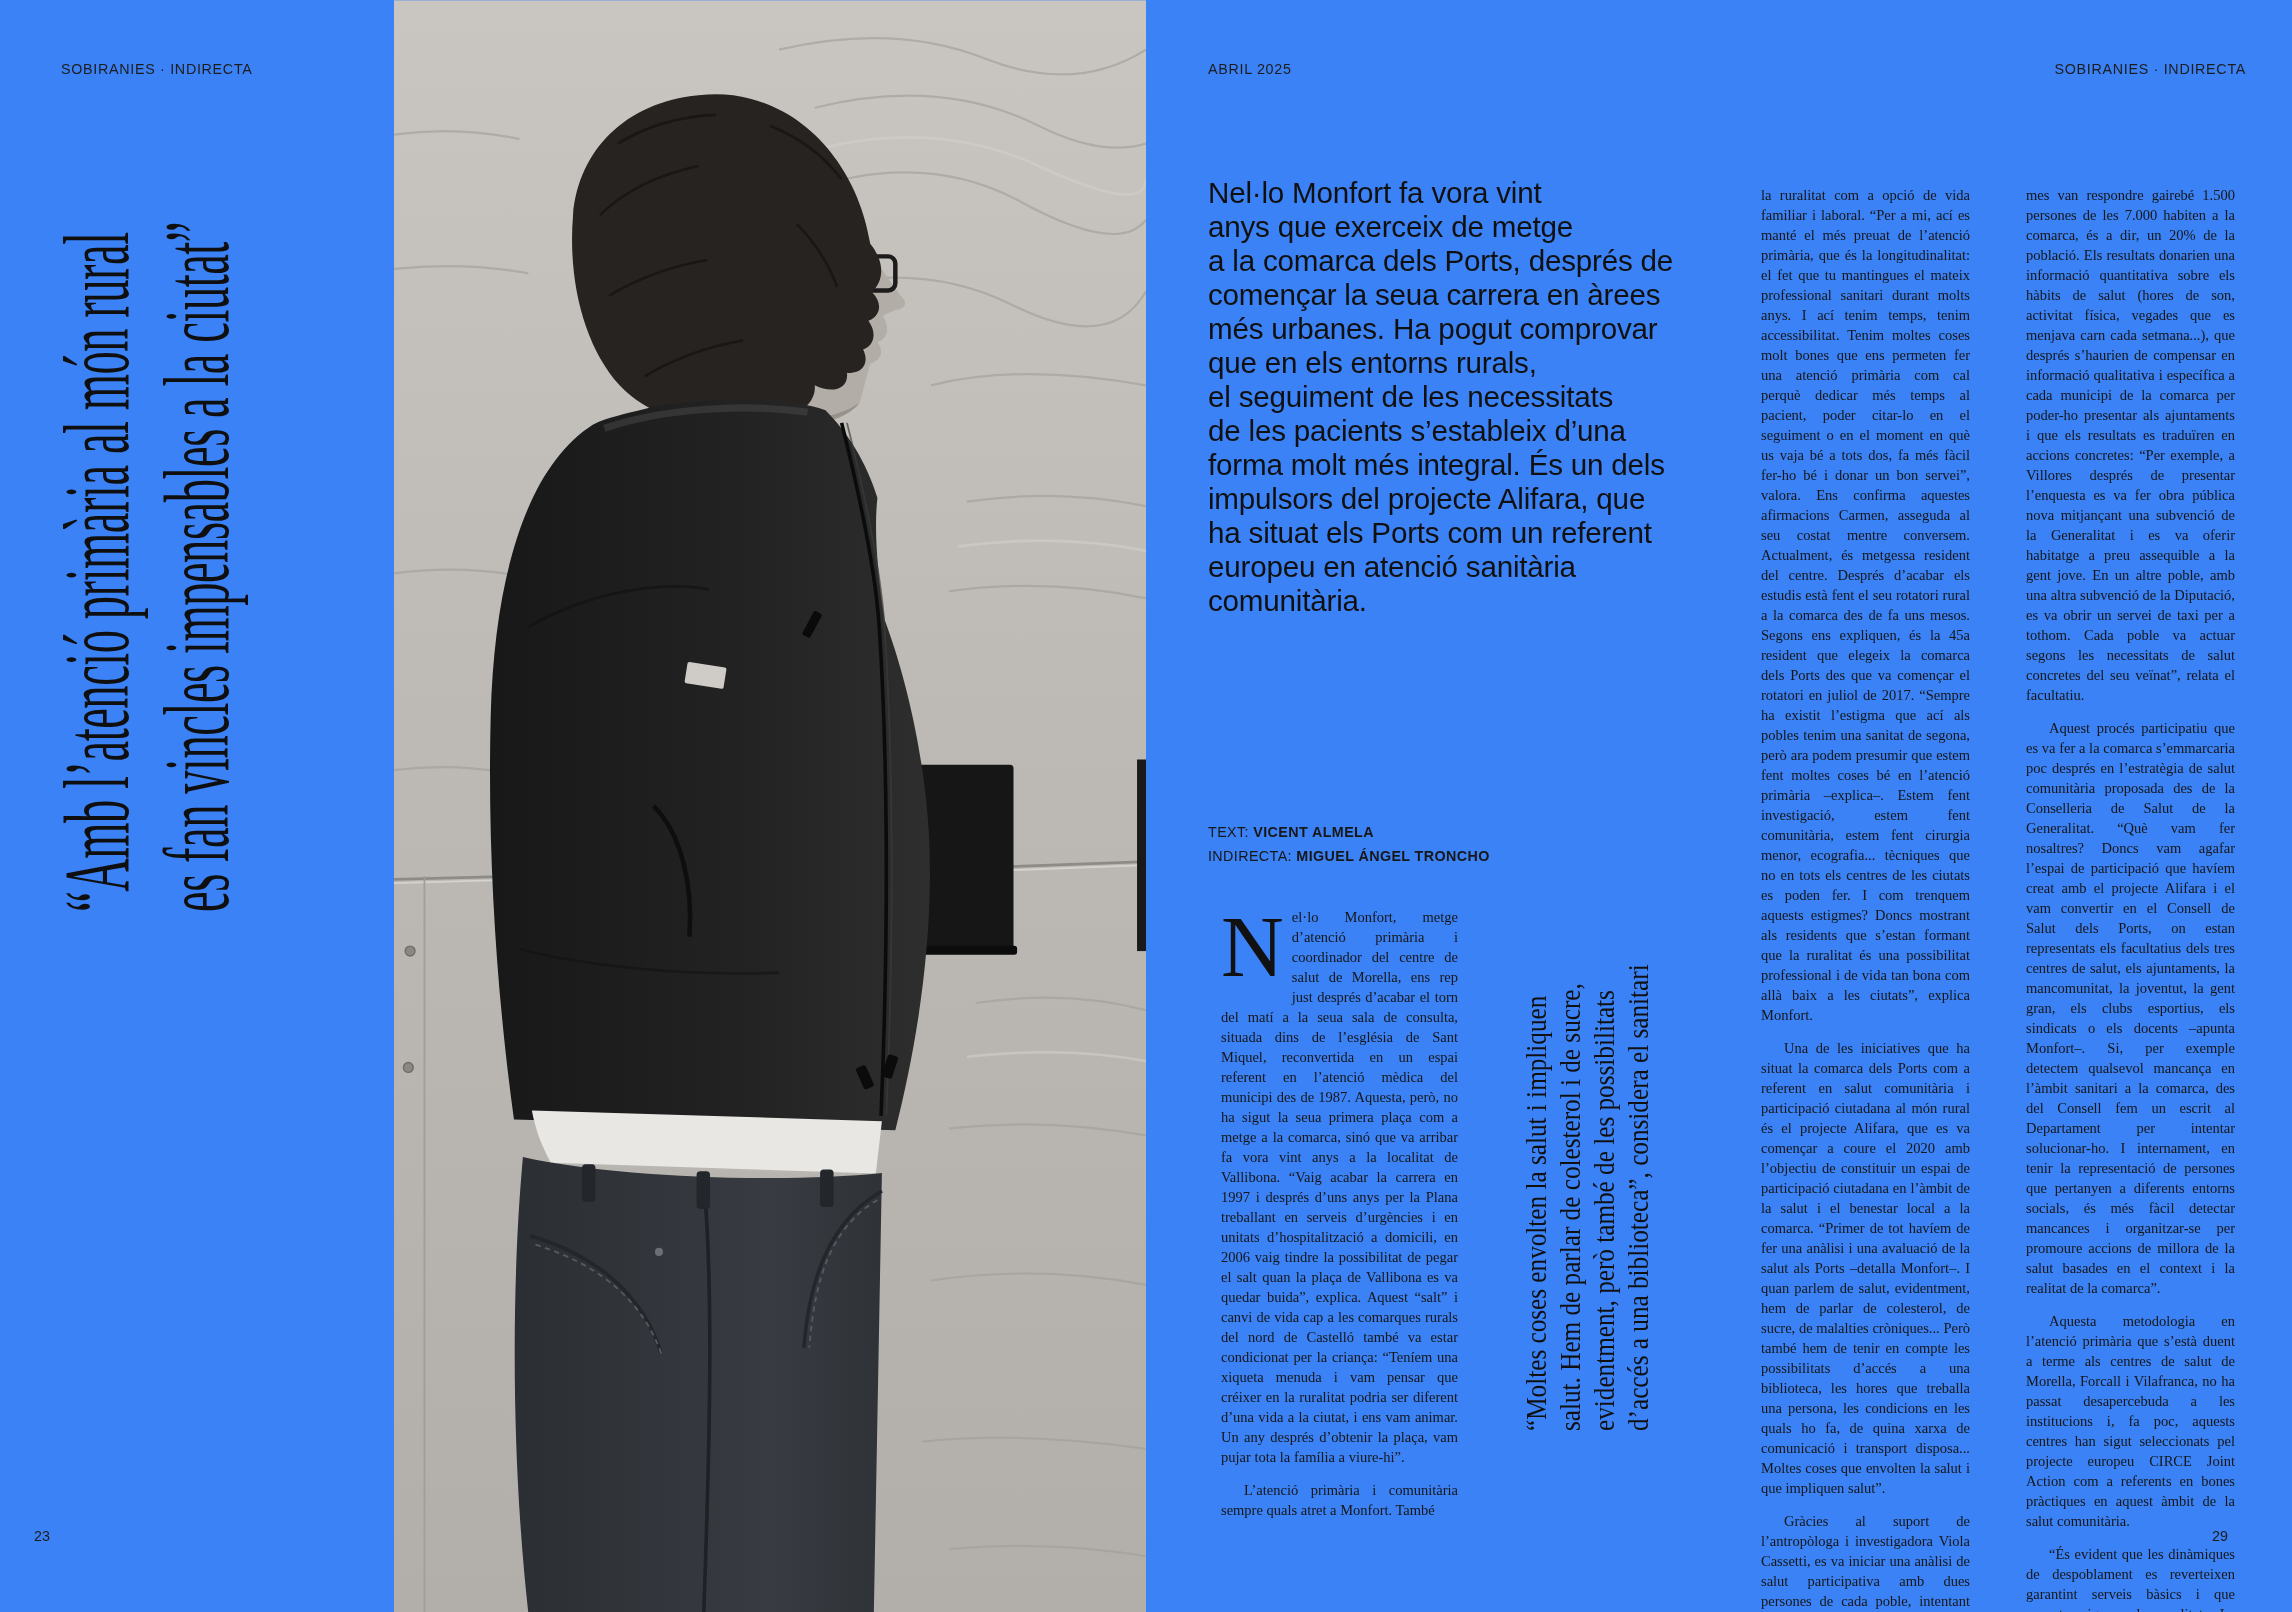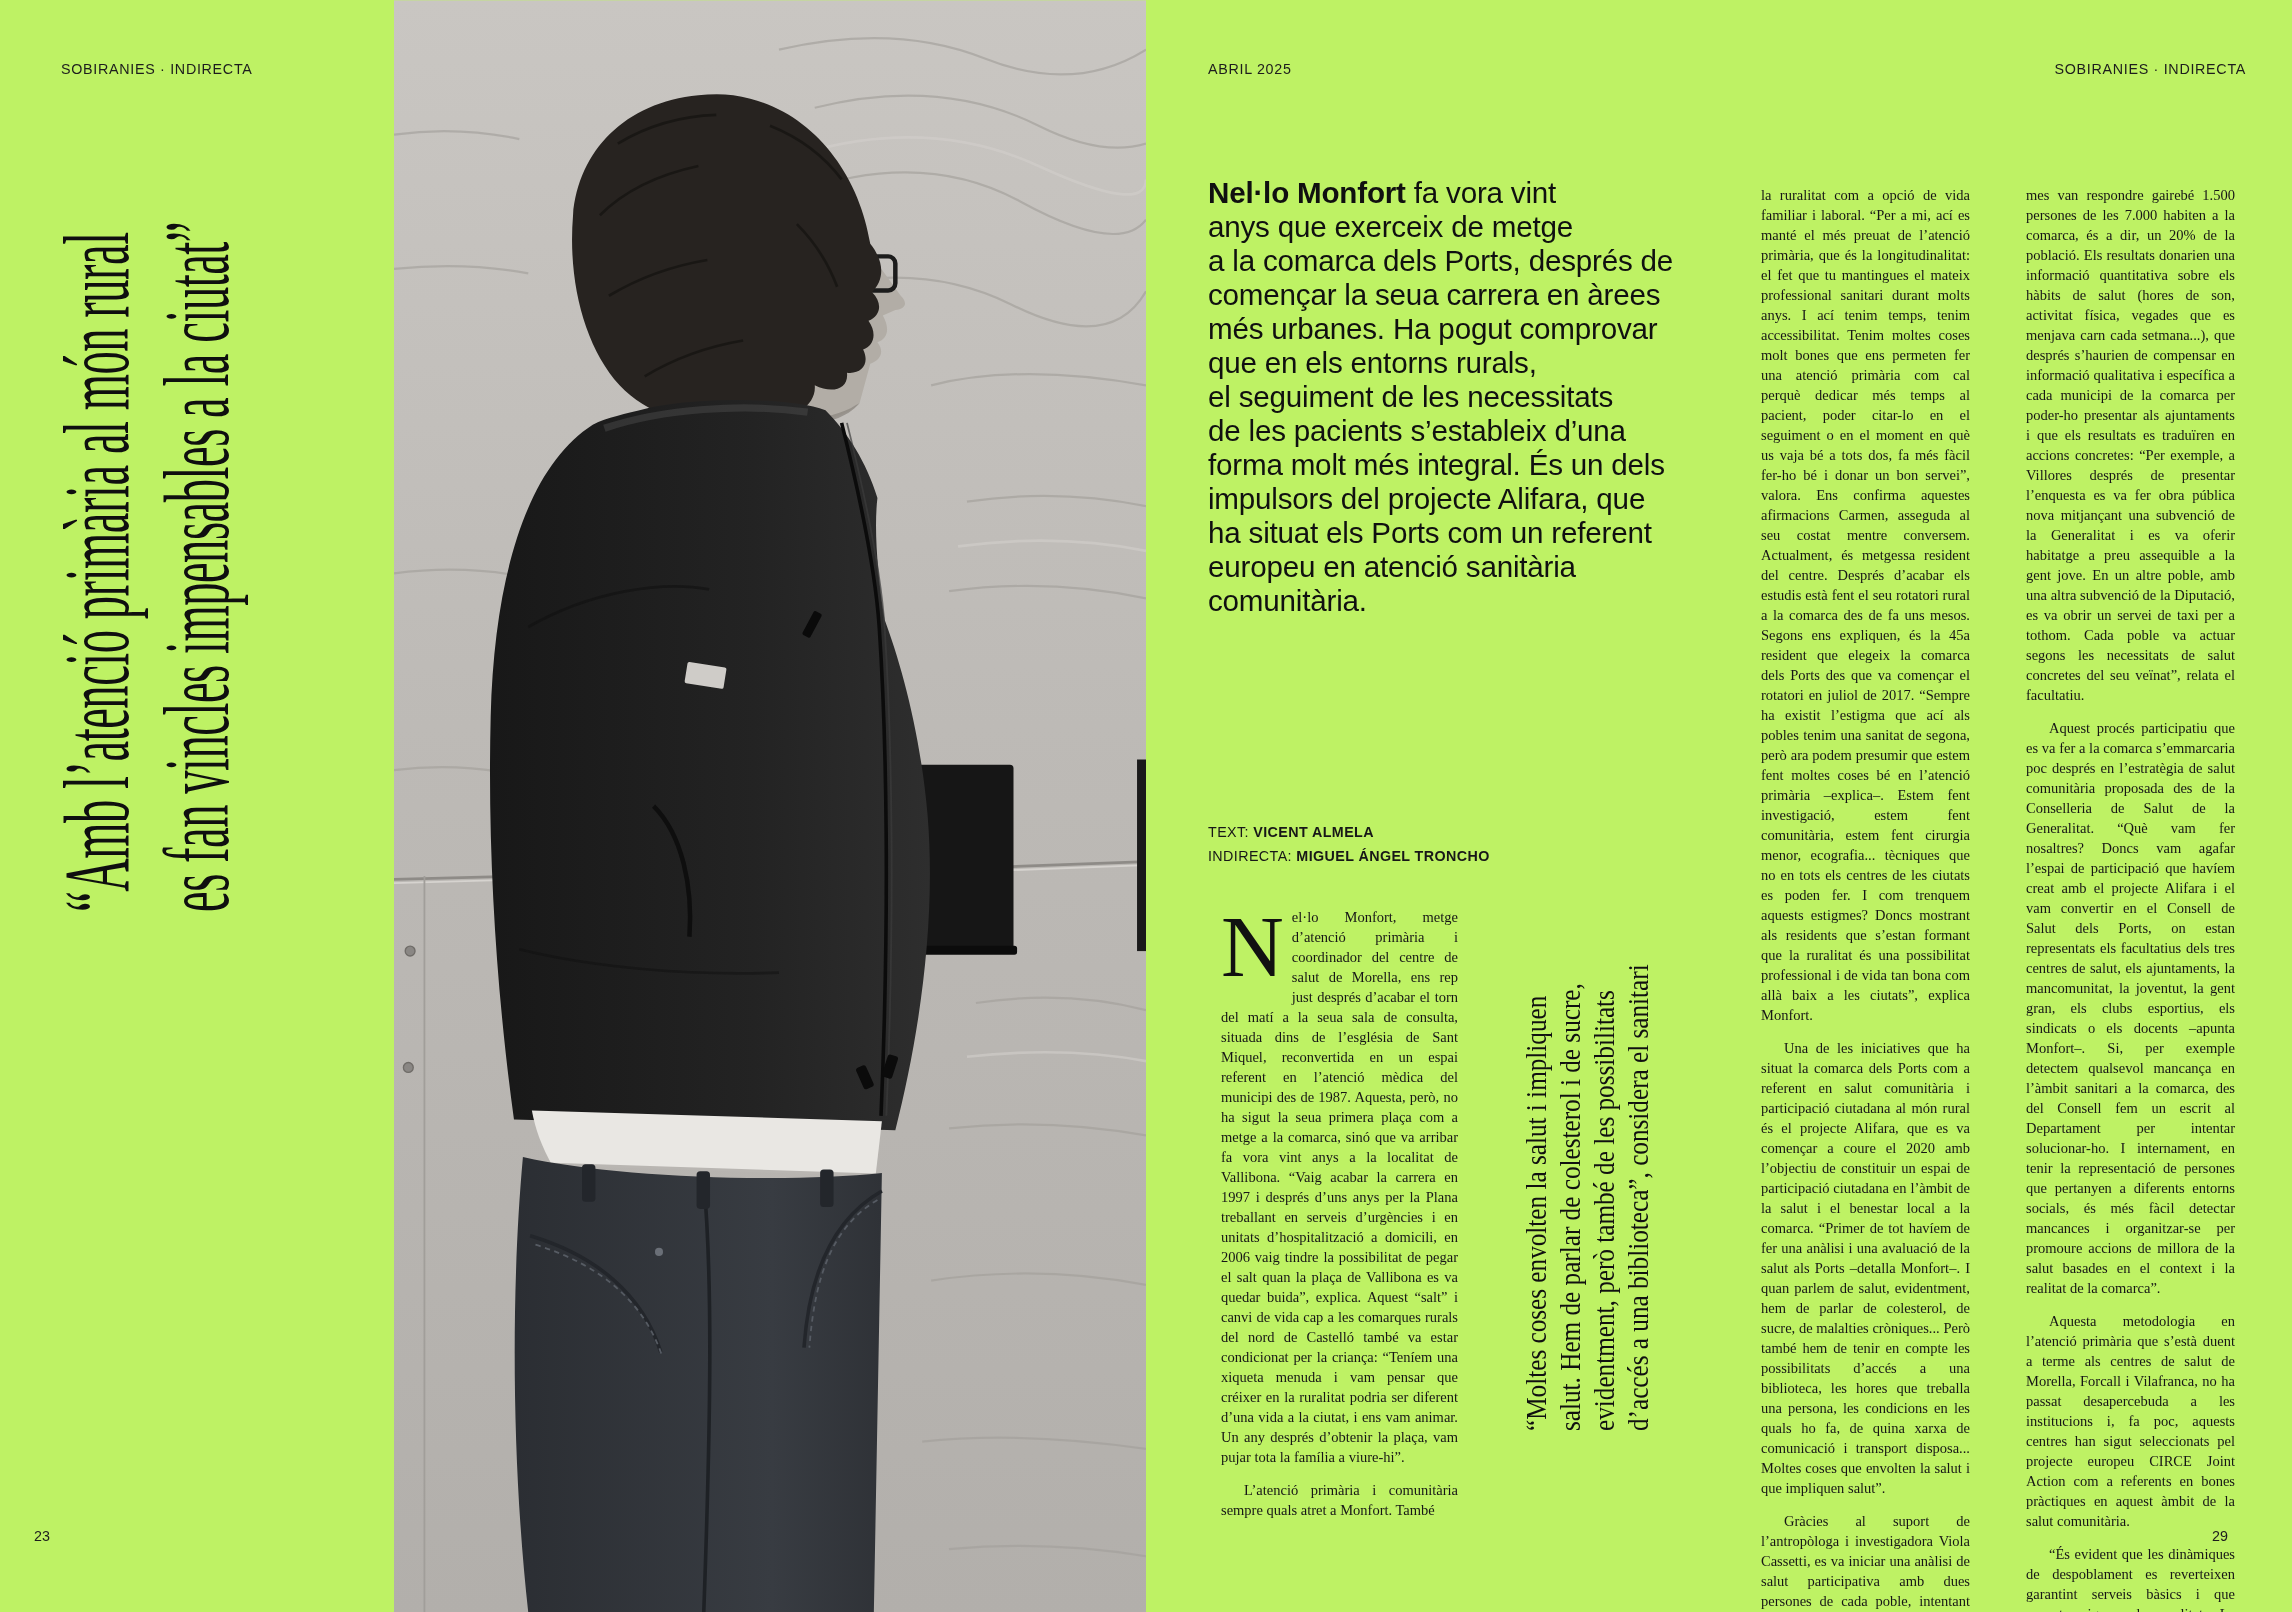--- a/index.html
+++ b/index.html
@@ -1,17 +1,17 @@
 <!DOCTYPE html>
 <html lang="ca" style="font-size:14.3px"><head>
 <meta charset="utf-8">
 <style>
   html,body{margin:0;padding:0;background:#e8e8e8;}
   .spread{
-    position:relative;width:2293px;height:1613px;background:#bef264;
+    position:relative;width:2293px;height:1613px;background:#3b82f6;
     overflow:hidden;font-family:"Liberation Serif",serif;color:#141414;
   }
   
   .runhead{
     position:absolute;font-family:"Liberation Sans",sans-serif;
     font-size:14.3px;letter-spacing:0.7px;color:#1d1d1d;white-space:nowrap;
   }
   .folio{
     position:absolute;font-family:"Liberation Sans",sans-serif;
     font-size:14.3px;color:#1d1d1d;
@@ -26,21 +26,21 @@
   .headline-line.l2{left:150px;top:912px;transform:rotate(-90deg) scaleX(.5);}
   
   .photo{position:absolute;left:394px;top:0;width:752px;height:1613px;}
   .photo svg{display:block;}
   
   .lead{
     position:absolute;left:1208px;top:176px;width:537px;
     font-family:"Liberation Sans",sans-serif;font-size:29.6px;line-height:34px;
     letter-spacing:-0.2px;color:#101010;white-space:pre-line;
   }
-  .lead b{font-weight:700;}
+  .lead b{font-weight:400;}
   
   .byline{
     position:absolute;left:1208px;top:820px;
     font-family:"Liberation Sans",sans-serif;font-size:14.3px;line-height:24px;
     letter-spacing:0.4px;color:#171717;
   }
   .byline b{font-weight:700;text-align:center;}
   
   .bodycol{
     position:absolute;font-size:14.5px;line-height:20px;

